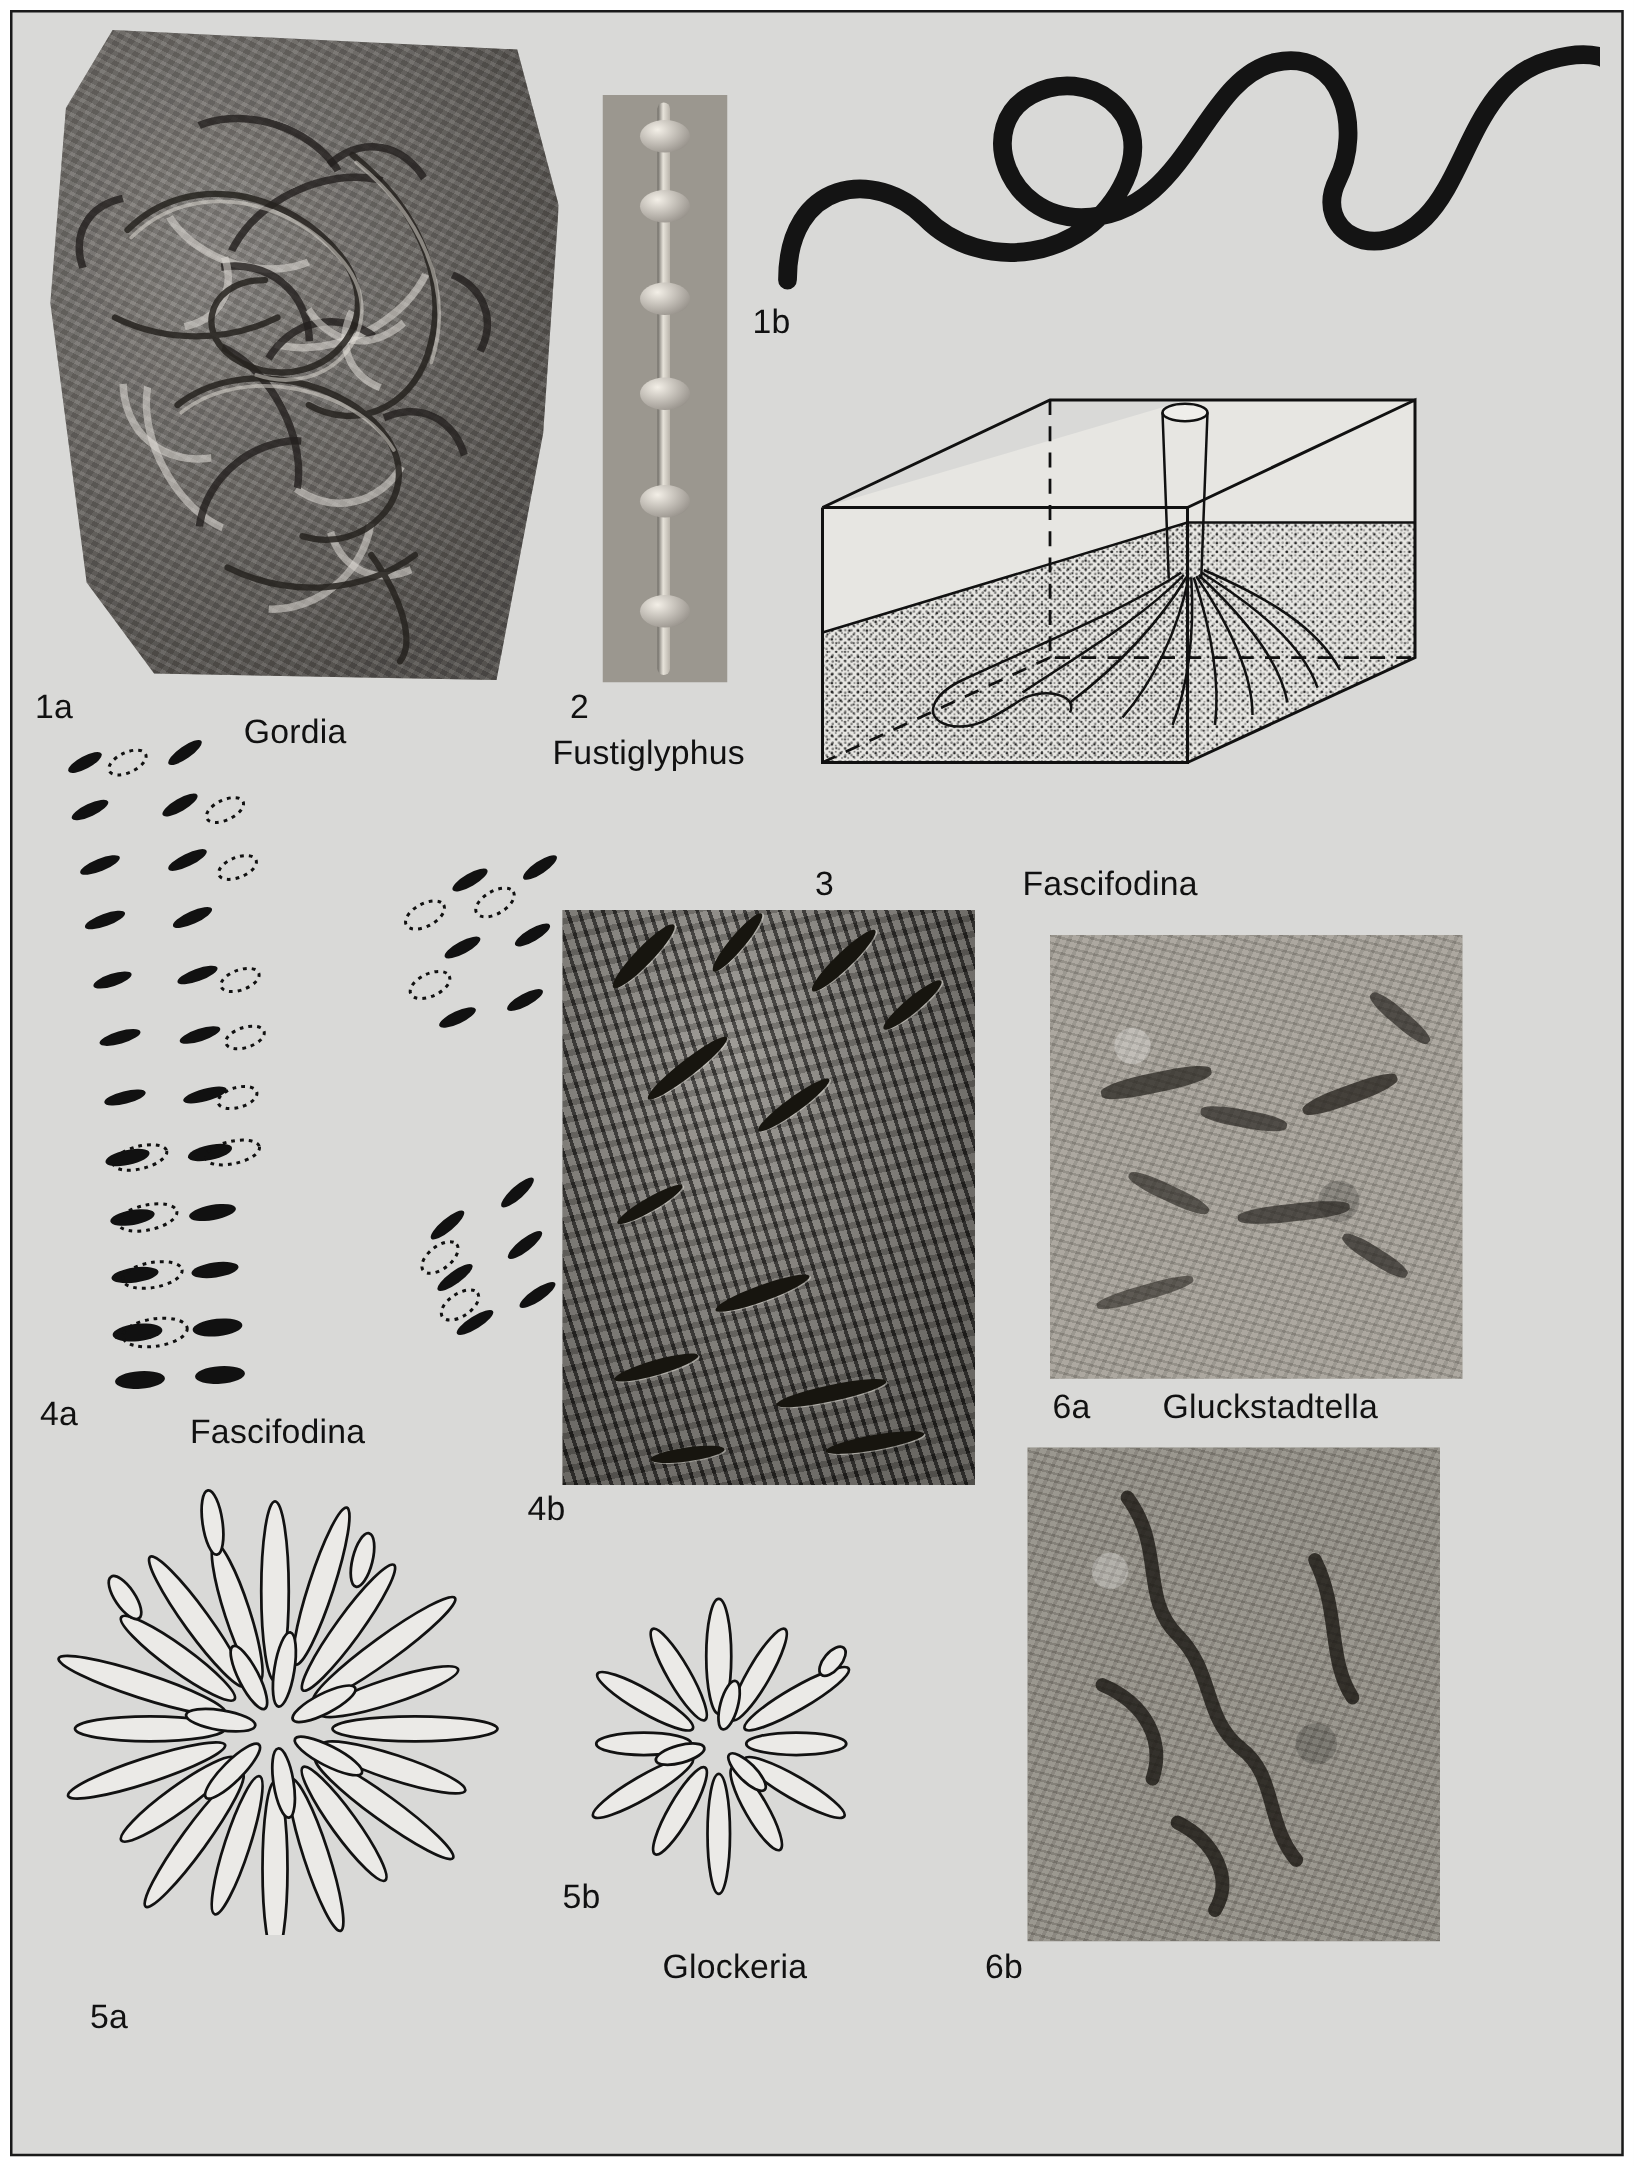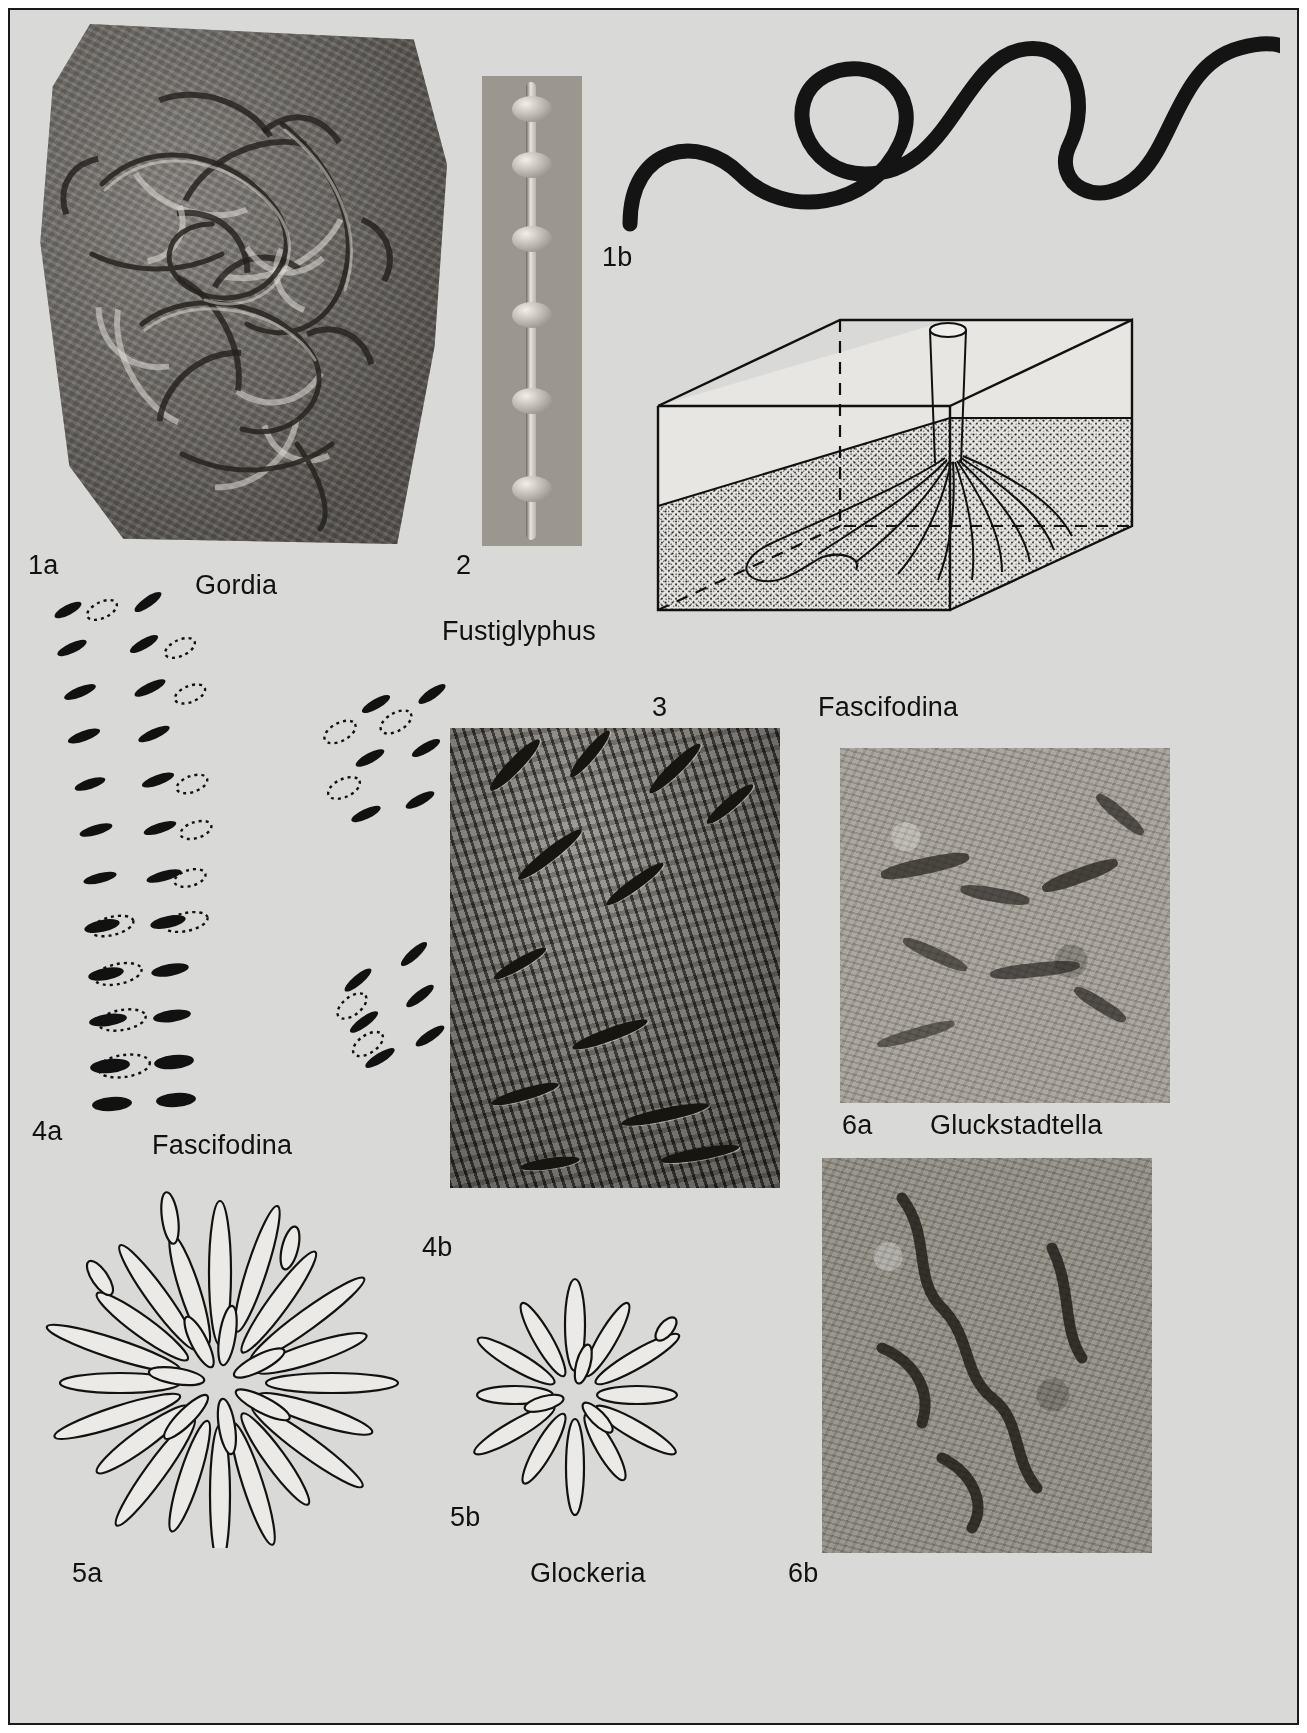--- a/index.html
+++ b/index.html
@@ -152,21 +152,21 @@
       <div class="fust-bg photo"></div>
       <div class="fust-stem"></div>
       <div class="fust-bead" style="top:20px;"></div>
       <div class="fust-bead" style="top:76px;"></div>
       <div class="fust-bead" style="top:150px;"></div>
       <div class="fust-bead" style="top:226px;"></div>
       <div class="fust-bead" style="top:312px;"></div>
       <div class="fust-bead" style="top:400px;"></div>
     </div>
     <div class="cap num" style="left:446px;top:540px;">2</div>
-    <div class="cap" style="left:432px;top:577px;margin-top:29px;">Fustiglyphus</div>
+    <div class="cap" style="left:432px;top:577px;">Fustiglyphus</div>
 
     <div class="fig" id="fig1b">
       <svg width="660" height="230">
         <path d="M10,200 C10,120 80,110 120,150 C165,196 250,185 280,120
                  C305,66 250,28 205,52 C160,76 185,150 245,150
                  C330,150 340,40 400,26 C455,14 470,80 450,120
                  C430,160 480,190 520,150 C555,115 560,40 620,24 C655,14 670,24 672,30" fill="none" stroke="#141414" stroke-width="15" stroke-linecap="round" stroke-linejoin="round"></path>
       </svg>
     </div>
     <div class="cap num" style="left:592px;top:232px;">1b</div>
@@ -308,21 +308,21 @@
       <div class="streak" style="left:250px;top:70px;width:60px;height:12px;transform:rotate(-40deg);"></div>
       <div class="streak" style="left:60px;top:120px;width:80px;height:13px;transform:rotate(-38deg);"></div>
       <div class="streak" style="left:150px;top:150px;width:70px;height:12px;transform:rotate(-36deg);"></div>
       <div class="streak" style="left:40px;top:230px;width:60px;height:11px;transform:rotate(-30deg);"></div>
       <div class="streak" style="left:120px;top:300px;width:80px;height:13px;transform:rotate(-20deg);"></div>
       <div class="streak" style="left:40px;top:360px;width:70px;height:12px;transform:rotate(-16deg);"></div>
       <div class="streak" style="left:170px;top:380px;width:90px;height:13px;transform:rotate(-12deg);"></div>
       <div class="streak" style="left:210px;top:420px;width:80px;height:12px;transform:rotate(-10deg);"></div>
       <div class="streak" style="left:70px;top:430px;width:60px;height:11px;transform:rotate(-8deg);"></div>
     </div>
-    <div class="cap num" style="left:412px;top:1182px;margin-top:40px;">4b</div>
+    <div class="cap num" style="left:412px;top:1182px;">4b</div>
 
     <div class="fig" id="fig6a">
       <div class="p6"></div>
       <div class="trace" style="left:40px;top:110px;width:90px;height:16px;transform:rotate(-12deg);opacity:.75;"></div>
       <div class="trace" style="left:120px;top:140px;width:70px;height:14px;transform:rotate(10deg);opacity:.7;"></div>
       <div class="trace" style="left:200px;top:120px;width:80px;height:15px;transform:rotate(-20deg);opacity:.8;"></div>
       <div class="trace" style="left:60px;top:200px;width:70px;height:13px;transform:rotate(25deg);opacity:.65;"></div>
       <div class="trace" style="left:150px;top:215px;width:90px;height:14px;transform:rotate(-6deg);opacity:.7;"></div>
       <div class="trace" style="left:230px;top:250px;width:60px;height:13px;transform:rotate(32deg);opacity:.7;"></div>
       <div class="trace" style="left:36px;top:280px;width:80px;height:12px;transform:rotate(-16deg);opacity:.6;"></div>
@@ -432,21 +432,21 @@
                 <ellipse cx="0" cy="-46" rx="8" ry="28"></ellipse>
               </g>
           </g>
 
           <ellipse cx="130" cy="40" rx="8" ry="26" transform="rotate(-8 130 40)"></ellipse>
           <ellipse cx="250" cy="70" rx="8" ry="22" transform="rotate(14 250 70)"></ellipse>
           <ellipse cx="60" cy="100" rx="8" ry="20" transform="rotate(-34 60 100)"></ellipse>
         </g>
       </svg>
     </div>
-    <div class="cap num" style="left:62px;top:1548px;">5a</div>
+    <div class="cap num" style="left:62px;top:1588px;">5a</div>
 
     <div class="fig" id="fig5b">
       <svg width="260" height="270">
         <g fill="#ebeae7" stroke="#121212" stroke-width="2.2">
           <g transform="translate(125,130)">
             <g>
                 <ellipse cx="0" cy="-70" rx="10" ry="46"></ellipse>
               </g>
             <g transform="rotate(30)">
                 <ellipse cx="0" cy="-64" rx="9" ry="42"></ellipse>

